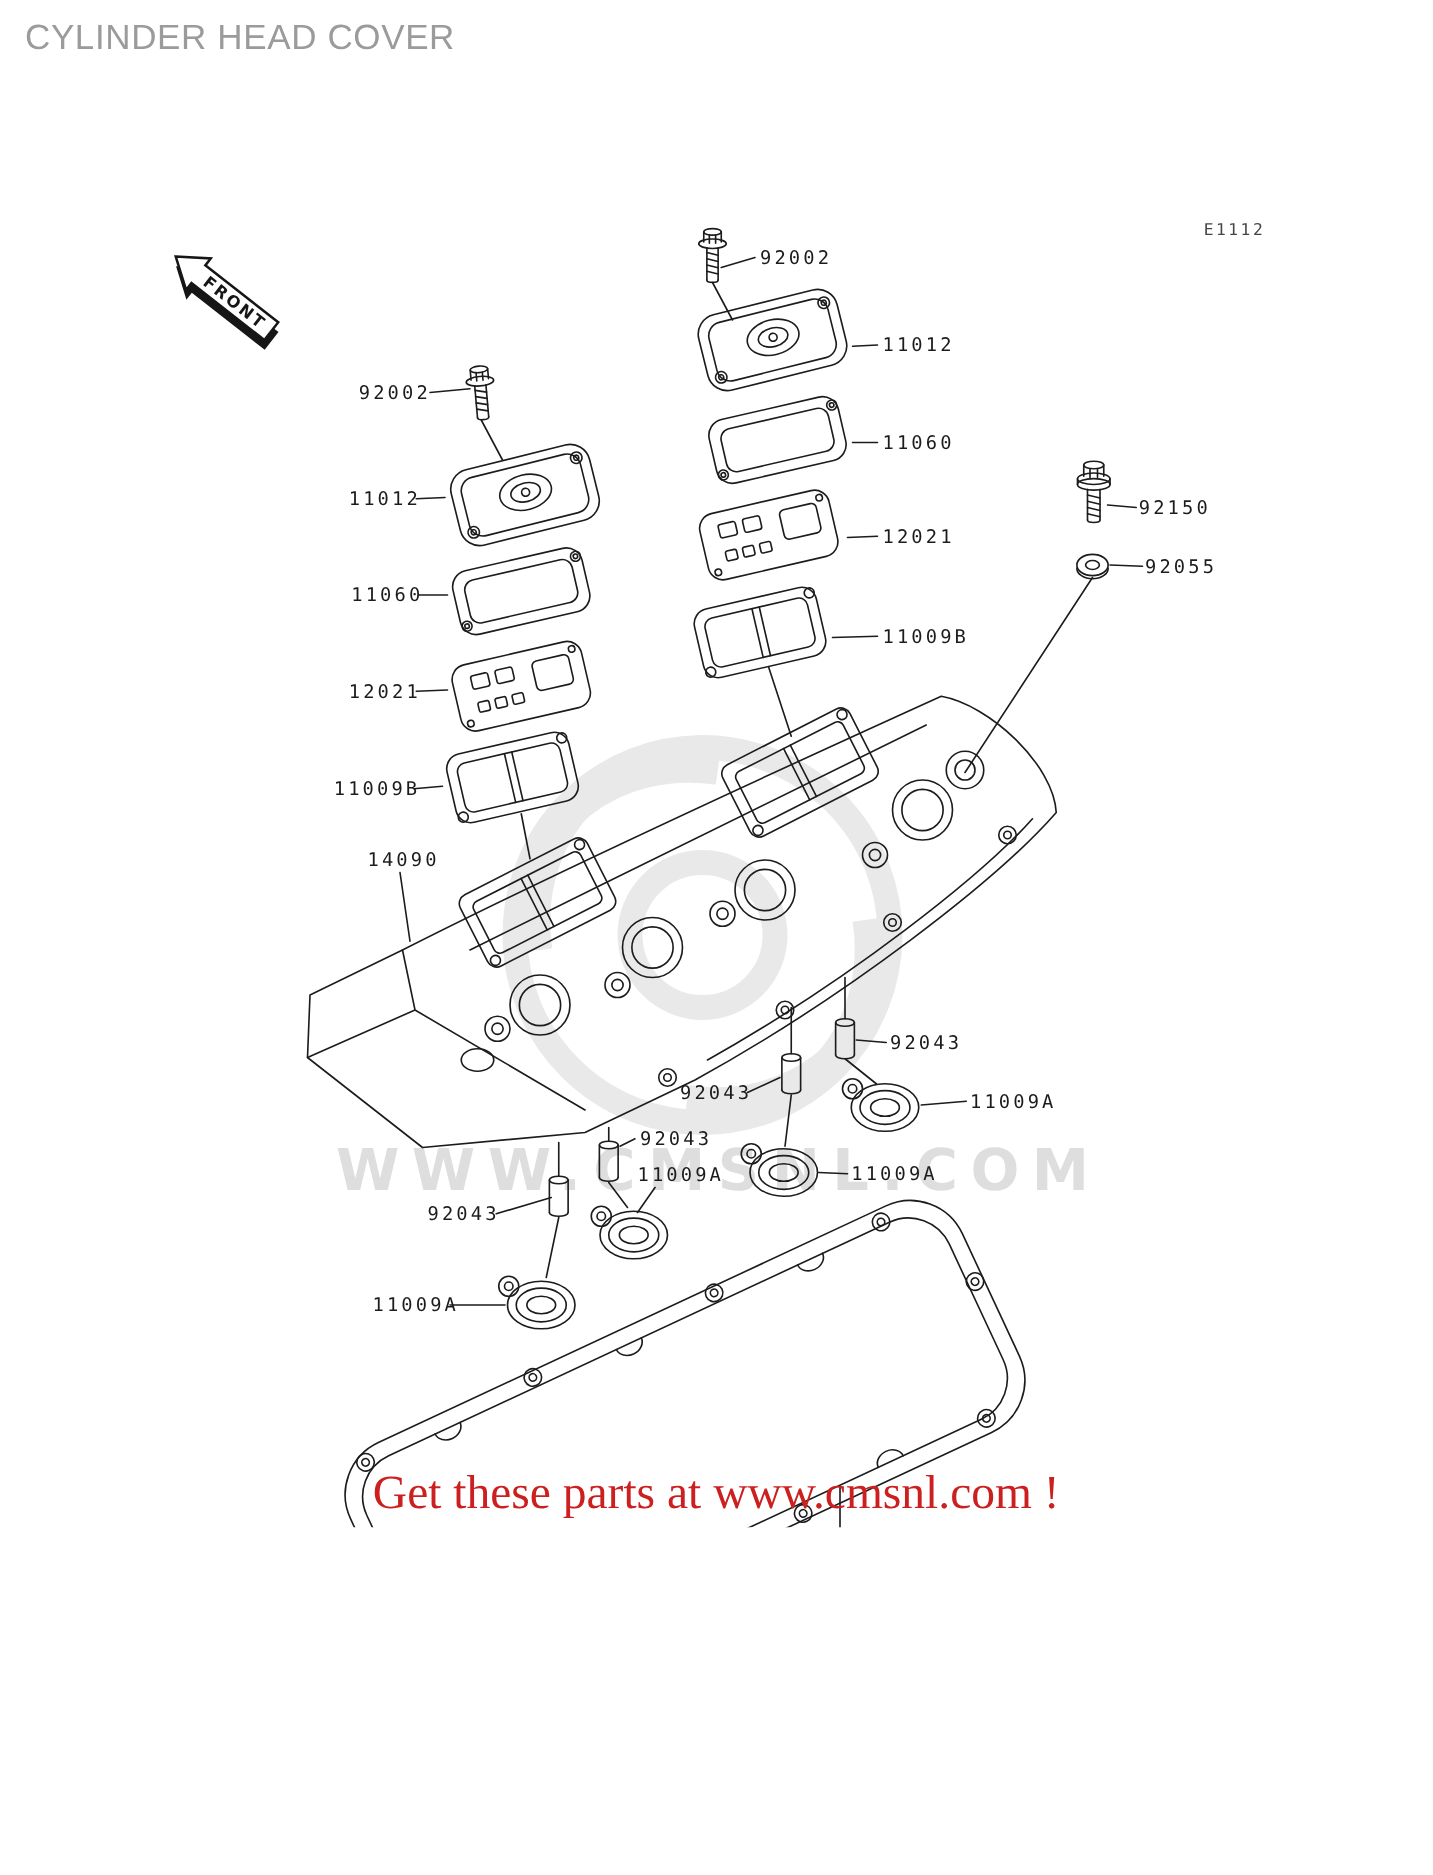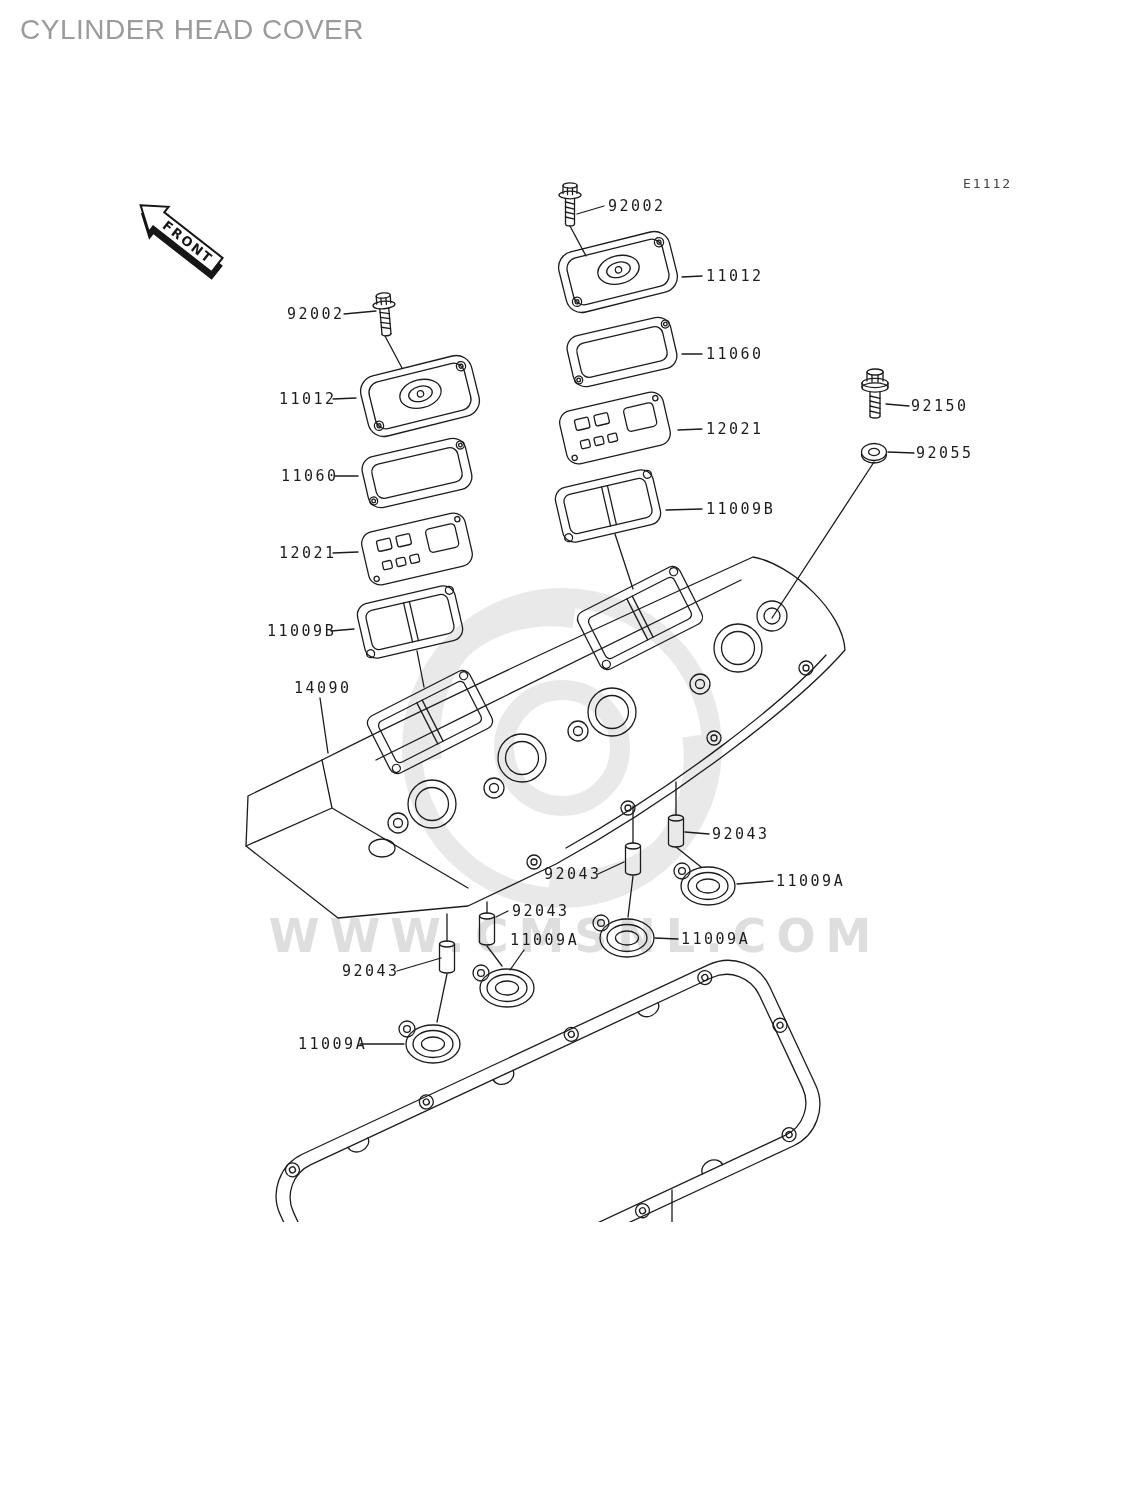--- a/index.html
+++ b/index.html
@@ -267,13 +267,14 @@
       <text class="plabel" x="544" y="879">92043</text>
       <text class="plabel" x="681" y="944">11009A</text>
       <text class="plabel" x="512" y="916">92043</text>
       <text class="plabel" x="510" y="945">11009A</text>
       <text class="plabel" x="342" y="976">92043</text>
       <text class="plabel" x="298" y="1049">11009A</text>
       <text class="plabel" x="646" y="1243">11009</text>
     </g>
   </svg>
 
+  <div class="footer">Get these parts at www.cmsnl.com !</div>
 </div>
 
 </body></html>

